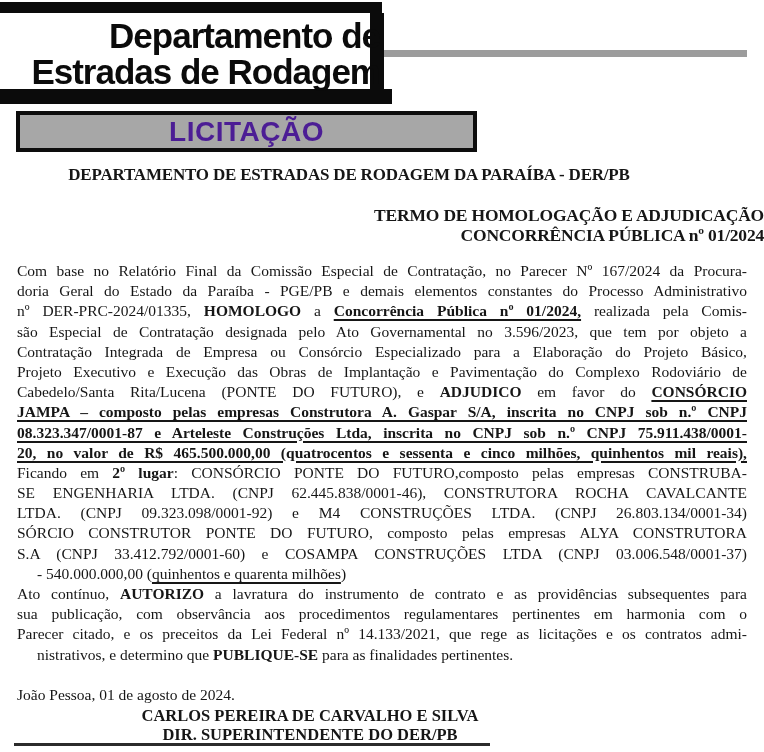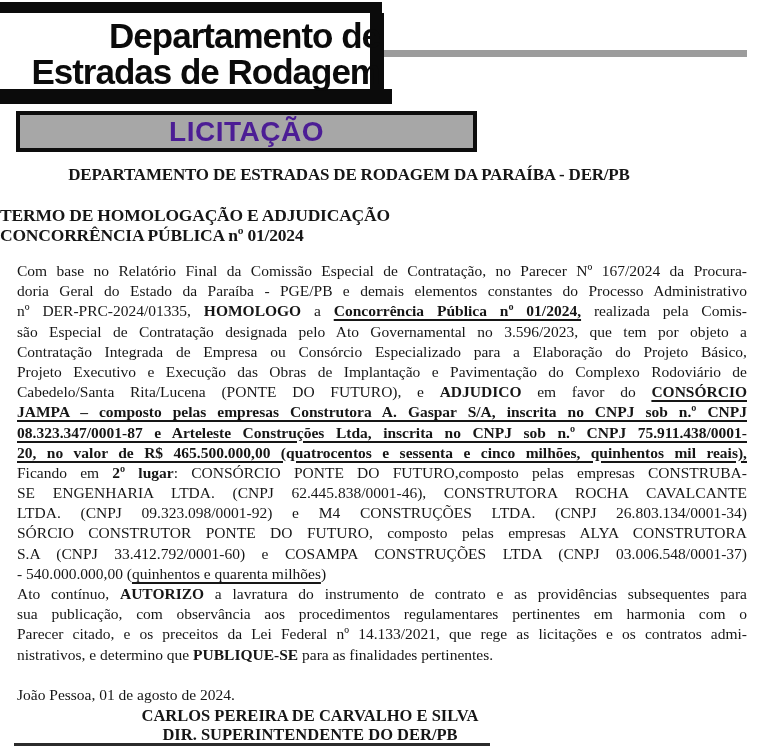--- a/index.html
+++ b/index.html
@@ -27,33 +27,33 @@
   .banner span{
     font-family:"Liberation Sans", sans-serif;font-weight:700;
     font-size:28px;letter-spacing:0.5px;color:#4c1d95;text-align:right;
   }
   
   .org-title{
     position:absolute;left:0;top:165px;width:648px;text-align:center;
     font-weight:700;font-size:17px;letter-spacing:-0.2px;margin-left:25px;
   }
   .doc-titles{
-    position:absolute;left:0;top:206px;width:764px;text-align:left;
+    position:absolute;left:0;top:206px;width:764px;text-align:right;
     font-weight:700;font-size:17.5px;line-height:19.8px;letter-spacing:-0.2px;
   }
   
   .body-text{
     position:absolute;left:17px;top:262px;width:730px;
     font-size:15.5px;
   }
   .bline{
     height:20.2px;overflow:hidden;
     text-align:justify;text-align-last:justify;
   }
-  .bline.left{text-align:left;text-align-last:left;}
+  .bline.left{text-align:left;text-align-last:left;margin-left:20px;}
   .b{font-weight:700;}
   .u{text-decoration:underline;text-decoration-thickness:1.5px;text-underline-offset:2.5px;}
   .date-line{
     position:absolute;left:17px;top:686px;width:730px;
     font-size:15.5px;text-align:left;
   }
   
   .sig{
     position:absolute;left:0;top:707px;width:620px;text-align:center;
     font-weight:700;font-size:16.5px;line-height:18.5px;

